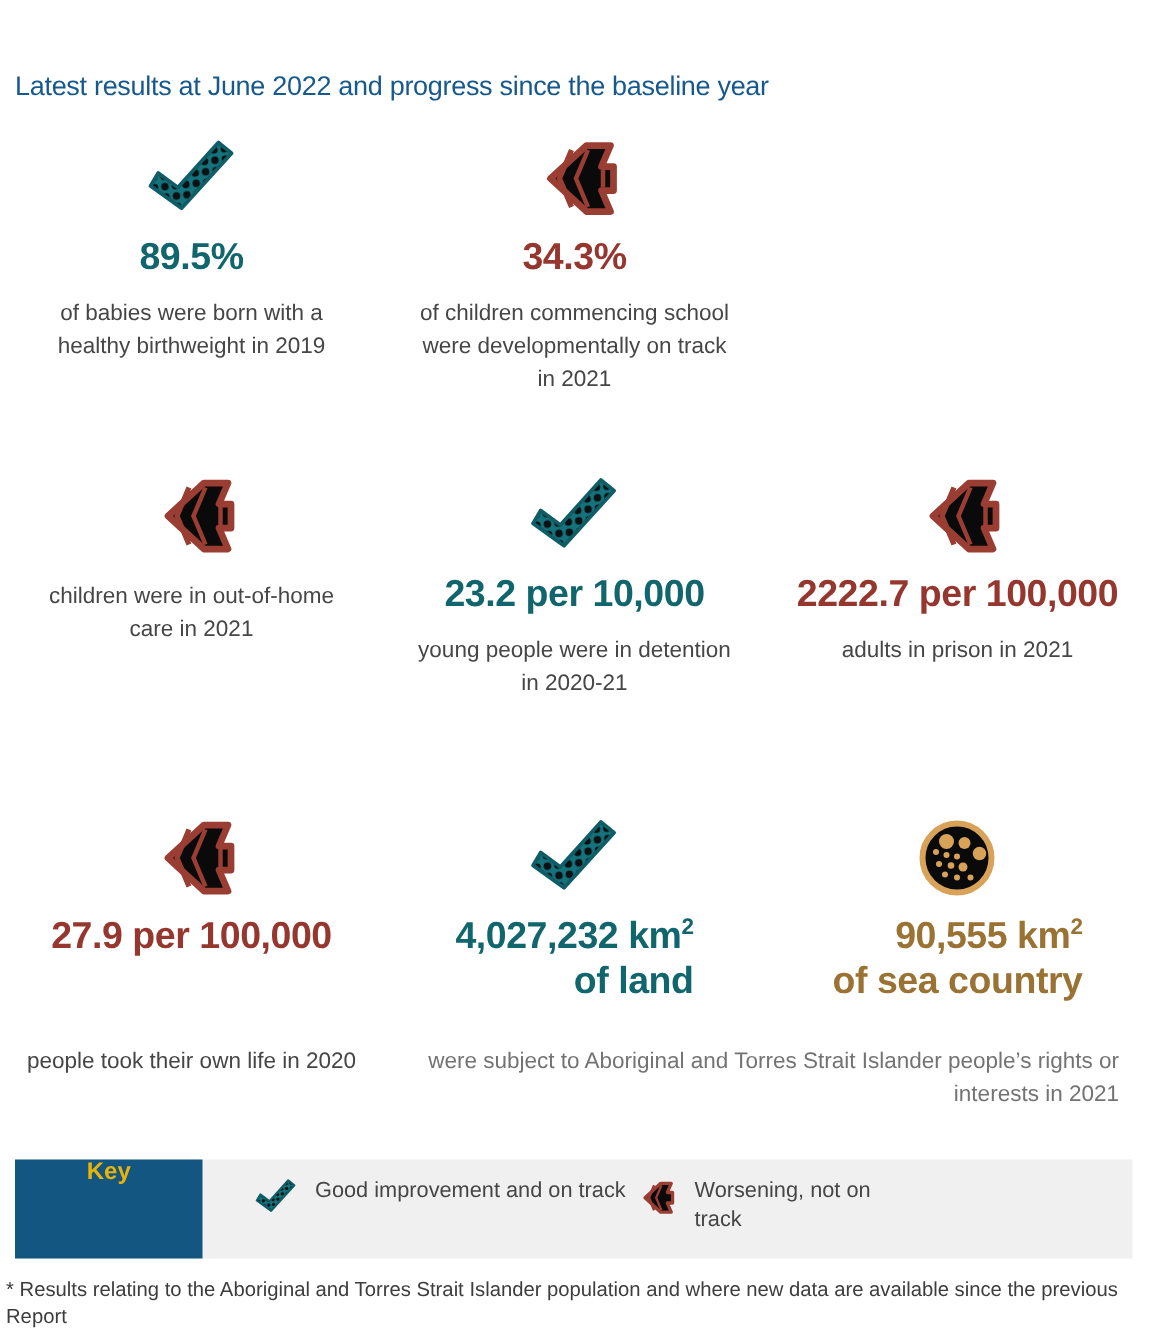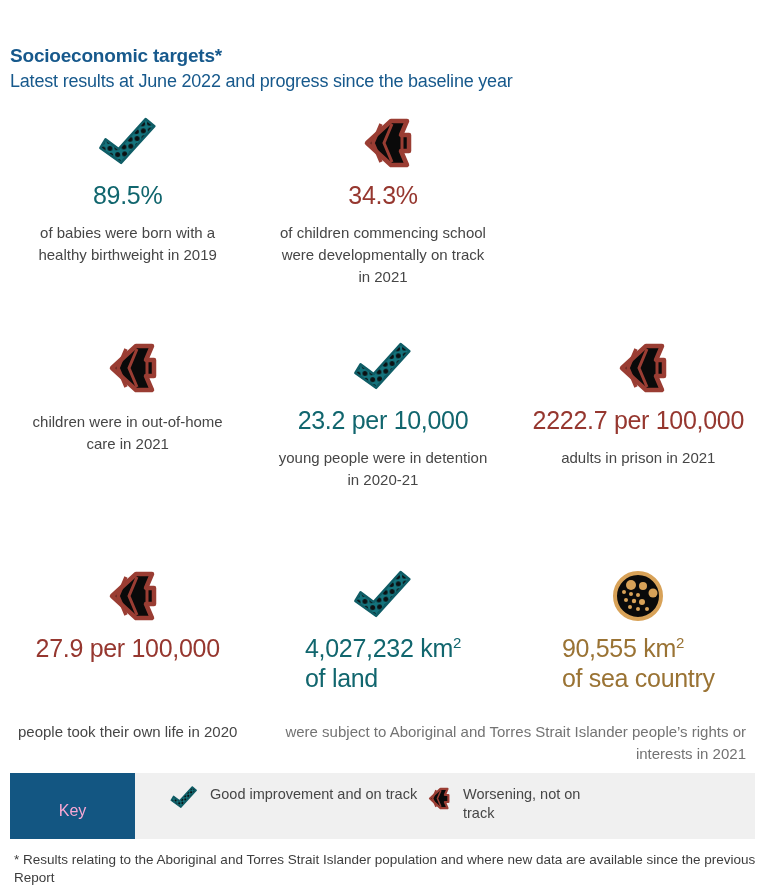--- a/index.html
+++ b/index.html
@@ -51,23 +51,23 @@
     box-sizing: border-box;
   }
   .icon-wrap {
     height: 62px;
     display: flex;
     align-items: center;
     justify-content: center;
   }
   .stat-value {
     font-size: 25px;
-    font-weight: normal;
+    font-weight: bold;
     line-height: 30px;
-    text-align: left;
+    text-align: right;
     margin-top: 6px;
     letter-spacing: -0.3px;
   }
   .stat-value sup {
     font-size: 15px;
     vertical-align: super;
     line-height: 0;
   }
   .stat-value.teal { color: #11666e; }
   .stat-value.red  { color: #96372f; }
@@ -116,27 +116,27 @@
     top: 773px;
     width: 745px;
     height: 66px;
     background: #f0f0f0;
     display: flex;
     align-items: stretch;
   }
   .key-label {
     width: 125px;
     background: #135682;
-    color: #f9a8d4;
+    color: #eab308;
     font-size: 16px;
-    font-weight: normal;
+    font-weight: bold;
     display: flex;
     align-items: flex-start;
     justify-content: center;
-    padding-top: 29px;
+    padding-top: 0;
     box-sizing: border-box;
     flex: 0 0 125px;
   }
   .key-items {
     flex: 1;
     display: flex;
     align-items: flex-start;
     padding-top: 12px;
   }
   .key-item {
@@ -157,33 +157,32 @@
   }
   .key-text {
     font-size: 14.5px;
     line-height: 19px;
     color: #464646;
   }
 
   
   .footnote {
     position: absolute;
-    left: 14px;
+    left: 4px;
     top: 851px;
     width: 750px;
     font-size: 13.5px;
     line-height: 18px;
     color: #3d3d3d;
   }
 </style>
 </head>
 <body>
 
 <div class="header">
-  <div class="title">Socioeconomic targets*</div>
   <div class="subtitle">Latest results at June 2022 and progress since the baseline year</div>
 </div>
 
 <div class="grid row1">
 
   <div class="cell">
     <div class="icon-wrap">
       <svg width="72" height="56" viewBox="0 0 72 56" aria-hidden="true">
         <defs>
           <pattern id="dots-t" width="7" height="7" patternUnits="userSpaceOnUse">

